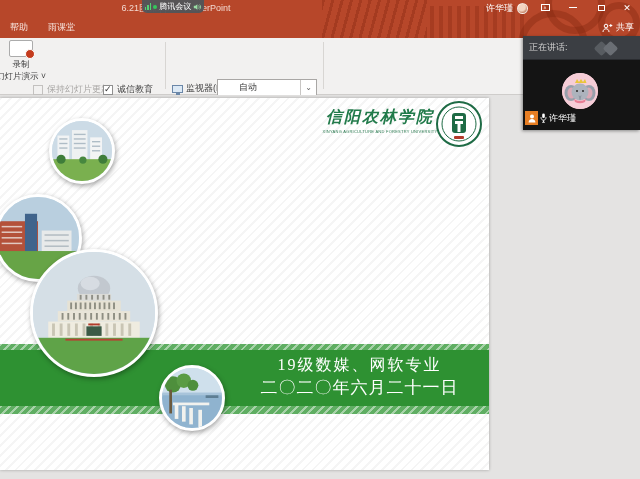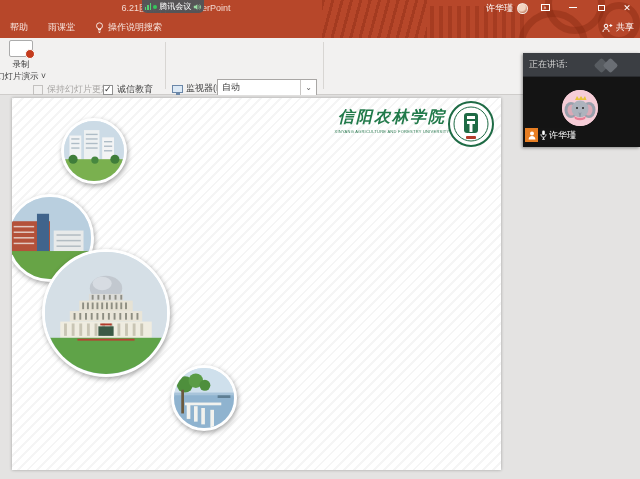--- a/index.html
+++ b/index.html
@@ -43,27 +43,27 @@
   .vline { position:absolute; top:4px; width:1px; height:84%; background:#d8d6d3; }
   .cb-row { position:absolute; display:flex; align-items:center; gap:4px; font-size:9px; color:#444; }
   .cb { width:10px; height:10px; background:#fff; border:1px solid #8f8f8f; position:relative; flex:0 0 auto; }
   .cb.checked::after { content:"✓"; position:absolute; left:0px; top:-2px; font-size:9px; color:#333; }
   .cb.disabled { background:#f2f1f0; border-color:#c3c1bf; }
   .cb-row.disabled { color:#a8a6a4; }
   .mon-icon { width:11px; height:8px; border:1px solid #6b87a8; background:#dce9f5; position:relative; margin-right:3px; }
   .mon-icon::after { content:""; position:absolute; left:3px; bottom:-3px; width:4px; height:2px; background:#6b87a8; }
   #mon-label { position:absolute; left:172px; top:44px; display:flex; align-items:center; font-size:9px; color:#444; }
   #mon-select { position:absolute; left:217px; top:41px; width:100px; height:17px; background:#fff; border:1px solid #a9a7a5; display:flex; align-items:center; font-size:9px; color:#333; }
-  #mon-select .val { flex:1; padding-left:4px; }
+  #mon-select .val { flex:1; padding-left:21px; }
   #mon-select .chev { width:16px; height:15px; border-left:1px solid #c8c6c4; display:flex; align-items:center; justify-content:center; color:#666; font-size:8px; }
   .grp-label { position:absolute; top:82px; font-size:9px; color:#7c7a78; }
 
   
   #workspace { position:absolute; left:0; top:95px; width:640px; height:384px; background:#e4e3e2; }
-  #slide { position:absolute; left:12px; top:3px; width:489px; height:372px; background:#fff; background-image:repeating-linear-gradient(135deg, rgba(0,0,0,.04) 0 2px, transparent 2px 7px); box-shadow:0 0 3px rgba(0,0,0,.3); overflow:hidden; }
+  #slide { position:absolute; left:0; top:3px; width:489px; height:372px; background:#fff; background-image:repeating-linear-gradient(135deg, rgba(0,0,0,.04) 0 2px, transparent 2px 7px); box-shadow:0 0 3px rgba(0,0,0,.3); overflow:hidden; }
 
   #logo-cn { position:absolute; left:320px; top:9px; width:120px; text-align:center; font-family:"Liberation Serif","DejaVu Serif",serif; font-style:italic; font-weight:bold; font-size:16px; color:#217a4a; letter-spacing:2px; white-space:nowrap; }
   #logo-en-wrap { position:absolute; left:320px; top:31px; width:120px; height:8px; overflow:visible; }
   #logo-en { width:240px; transform:scale(.5); transform-origin:top left; font-size:8px; color:#2a7a50; letter-spacing:.5px; text-align:center; white-space:nowrap; }
   #seal { position:absolute; left:434px; top:1px; width:50px; height:50px; }
 
   #slide-title { position:absolute; left:115px; right:6px; top:92px; text-align:center; font-size:30px; font-weight:900; color:#111; letter-spacing:2px; text-shadow:2px 2px 2px rgba(0,0,0,.35); white-space:nowrap; }
 
   .photo { position:absolute; border-radius:50%; border:3px solid #fff; box-shadow:1px 2px 5px rgba(0,0,0,.35); overflow:hidden; background:#cfe0ec; }
   .photo svg { display:block; width:100%; height:100%; }
@@ -75,21 +75,21 @@
   #banner { position:absolute; left:0; top:246px; width:489px; height:70px; z-index:1; }
   .band { position:absolute; left:0; width:489px; background-color:#5fae62; background-image:repeating-linear-gradient(135deg, rgba(255,255,255,.45) 0 2px, transparent 2px 6px); }
   #band-top { top:0; height:6px; }
   #band-bot { top:62px; height:8px; }
   #banner-mid { position:absolute; left:0; top:6px; width:489px; height:56px; background:#2e9132; }
   #banner-text { position:absolute; left:252px; top:10px; width:215px; text-align:center; color:#fff; font-family:"Liberation Serif","DejaVu Serif",serif; }
   #banner-line1 { font-size:16px; letter-spacing:2px; line-height:22px; white-space:nowrap; }
   #banner-line2 { font-size:17px; letter-spacing:1px; line-height:24px; white-space:nowrap; }
 
   
-  #meet-panel { position:absolute; left:523px; top:53px; width:117px; height:94px; z-index:50; box-shadow:-1px 1px 3px rgba(0,0,0,.4); }
+  #meet-panel { position:absolute; left:523px; top:36px; width:117px; height:94px; z-index:50; box-shadow:-1px 1px 3px rgba(0,0,0,.4); }
   #mp-header { position:absolute; left:0; top:0; width:117px; height:24px; background:#3b3e43; border-bottom:1px solid #2a2c30; display:flex; align-items:center; }
   #mp-header .txt { color:#cfcfcf; font-size:9px; padding-left:6px; }
   #mp-mark { position:absolute; right:12px; top:5px; width:34px; height:14px; }
   .mark-d { position:absolute; width:11px; height:11px; border-radius:2px; transform:rotate(45deg); }
   #mp-video { position:absolute; left:0; top:24px; width:117px; height:70px; background:#141414; }
   #mp-avatar { position:absolute; left:39px; top:13px; width:36px; height:36px; border-radius:50%; overflow:hidden; background:#f6cdd7; }
   #mp-namebar { position:absolute; left:2px; bottom:5px; height:14px; display:flex; align-items:stretch; }
   #mp-member { width:13px; background:#e77e23; display:flex; align-items:center; justify-content:center; }
   #mp-namebox { background:rgba(22,22,22,.88); display:flex; align-items:center; gap:2px; padding:0 4px 0 2px; }
   #mp-namebox .nm { color:#fff; font-size:9px; white-space:nowrap; }
@@ -124,27 +124,20 @@
       <div class="win-btn" style="right:2px;">✕</div>
     </div>
 
     <div id="tabrow">
       <div class="tab">
           <span>帮助</span>
         </div>
       <div class="tab">
           <span>雨课堂</span>
         </div>
-      <div class="tab">
-        <svg width="9" height="11" viewBox="0 0 9 11">
-            <circle cx="4.5" cy="3.8" r="3" fill="none" stroke="#f6e3dc" stroke-width="1"></circle>
-            <path d="M3 7.5h3M3.3 9h2.4M3.8 10.5h1.4" stroke="#f6e3dc" stroke-width="1" fill="none"></path>
-          </svg>
-        <span>操作说明搜索</span>
-      </div>
     </div>
 
     <div id="share-btn">
       <svg width="11" height="10" viewBox="0 0 11 10">
           <circle cx="4" cy="3" r="1.8" fill="none" stroke="#fff" stroke-width="1"></circle>
           <path d="M1 9c0-2 1.3-3.2 3-3.2S7 7 7 9" fill="none" stroke="#fff" stroke-width="1"></path>
           <path d="M8.8 1v3M7.3 2.5h3" stroke="#fff" stroke-width="1"></path>
         </svg>
       <span>共享</span>
     </div>
@@ -350,20 +343,29 @@
               <rect x="14" y="40" width="4" height="16"></rect>
               <rect x="22" y="42" width="4" height="17"></rect>
               <rect x="30" y="44" width="4" height="18"></rect>
               <rect x="40" y="46" width="4" height="19"></rect>
               <rect x="12" y="38" width="40" height="3"></rect>
             </g>
           <rect x="48" y="30" width="14" height="3" fill="#5e7e93"></rect>
         </svg>
       </div>
 
+      <div id="banner">
+        <div class="band" id="band-top"></div>
+        <div id="banner-mid"></div>
+        <div class="band" id="band-bot"></div>
+        <div id="banner-text">
+          <div id="banner-line1">19级数媒、网软专业</div>
+          <div id="banner-line2">二〇二〇年六月二十一日</div>
+        </div>
+      </div>
 
     </div>
   </div>
 
   <div id="meet-panel">
     <div id="mp-header">
       <span class="txt">正在讲话:</span>
       <span id="mp-mark">
         <span class="mark-d" style="left:2px; top:2px; background:#585c61;"></span>
         <span class="mark-d" style="left:11px; top:2px; background:#6a6e74;"></span>

